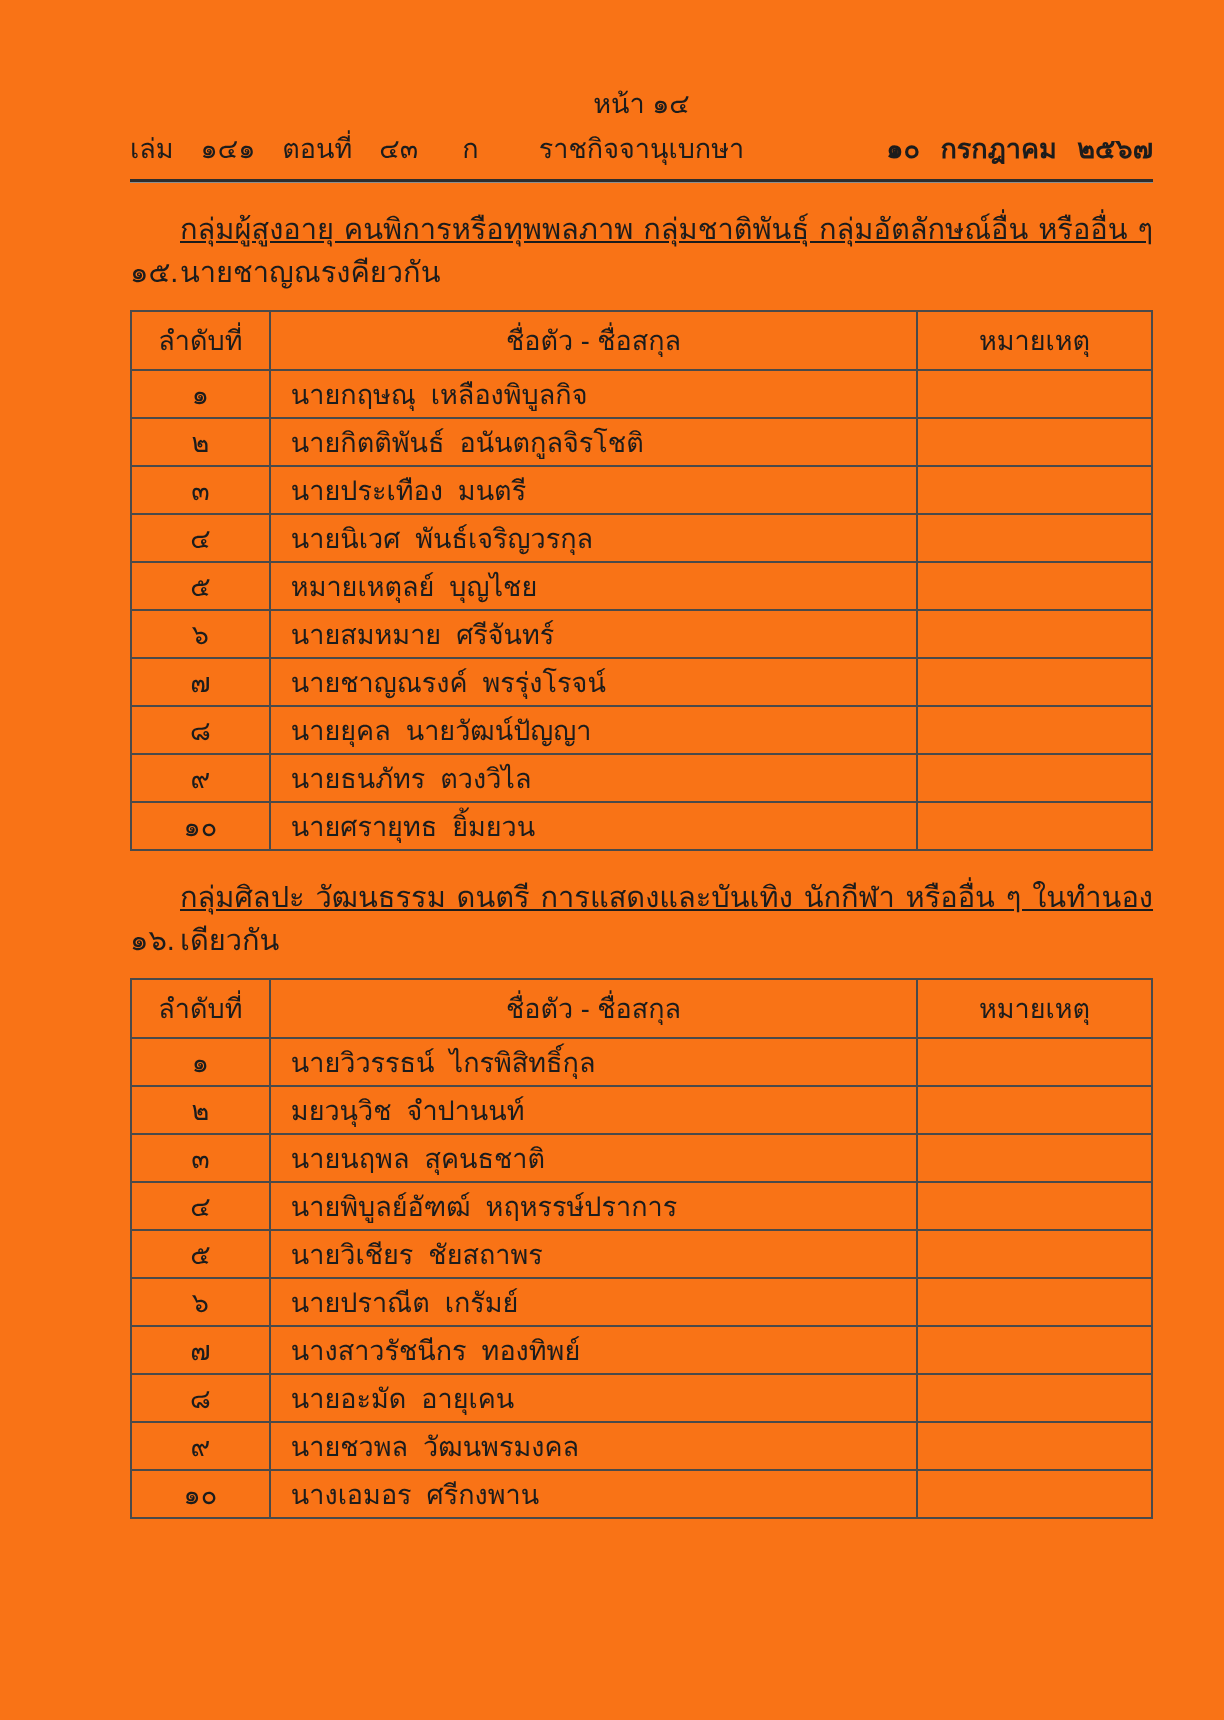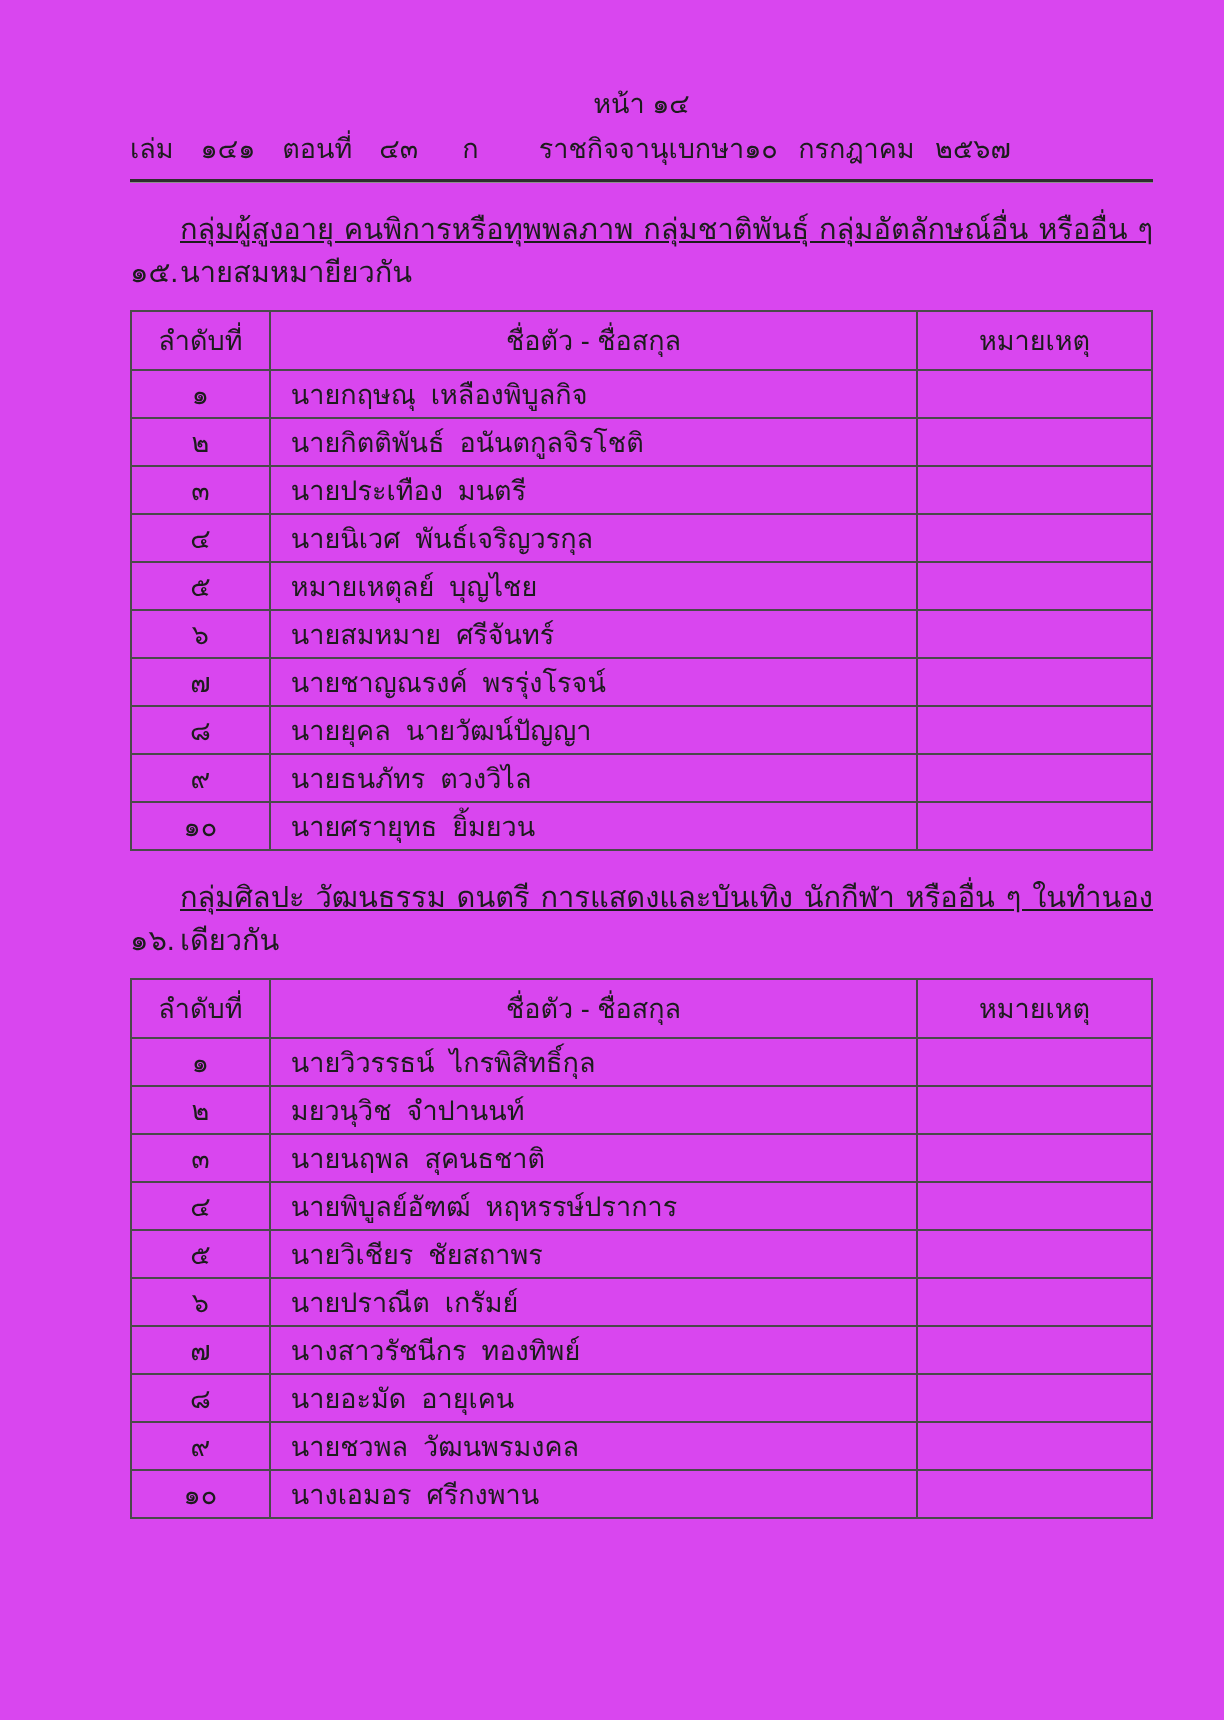--- a/index.html
+++ b/index.html
@@ -1,43 +1,44 @@
 <!DOCTYPE html>
 <html lang="th"><head>
 <meta charset="utf-8">
 <style>
   html,body { margin:0; padding:0; background:#ffffff; }
   .page {
     position:relative;
     width:1224px; height:1720px;
     box-sizing:border-box;
-    background:#d946ef;
+    background:#f97316;
     color:#1c1c1c;
     font-family:"Liberation Sans", sans-serif;
     padding:88px 71px 0 130px;
     overflow:hidden;
   }
   
   .page-number {
     text-align:center;
     font-size:27px;
     line-height:32px;
   }
   .meta {
     display:grid;
     grid-template-columns:1fr auto 1fr;
     align-items:baseline;
     margin-top:13px;
     font-size:27px;
     line-height:32px;
+    gap:18px;
   }
   .meta-left { display:flex; align-items:baseline; gap:27px; }
   .meta-left .book { margin-left:17px; }
   .meta-center { text-align:left; }
-  .meta-right { word-spacing:13px; }
+  .meta-right { text-align:right; word-spacing:13px;font-weight:bold; }
   .rule {
     margin-top:14px;
     height:3px;
     background:#2e2e2e;
     border-bottom:1px solid #8f8f8f;
   }
   
   .section {
     display:flex;
     margin-top:25px;
@@ -93,21 +94,21 @@
     <div class="meta-center">ราชกิจจานุเบกษา</div>
     <div class="meta-right">๑๐ กรกฎาคม ๒๕๖๗</div>
   </div>
 
   <div class="rule"></div>
 
   <div class="section">
     <div class="section-number">๑๕.</div>
     <div class="section-title">
       <div class="title-line-1">กลุ่มผู้สูงอายุ คนพิการหรือทุพพลภาพ กลุ่มชาติพันธุ์ กลุ่มอัตลักษณ์อื่น หรืออื่น ๆ</div>
-      <div class="title-line-2">นายสมหมายียวกัน</div>
+      <div class="title-line-2">นายชาญณรงคียวกัน</div>
     </div>
   </div>
 
   <table class="roster">
     <colgroup>
       <col style="width:13.6%">
       <col style="width:63.4%">
       <col style="width:23%">
     </colgroup>
     <thead>

